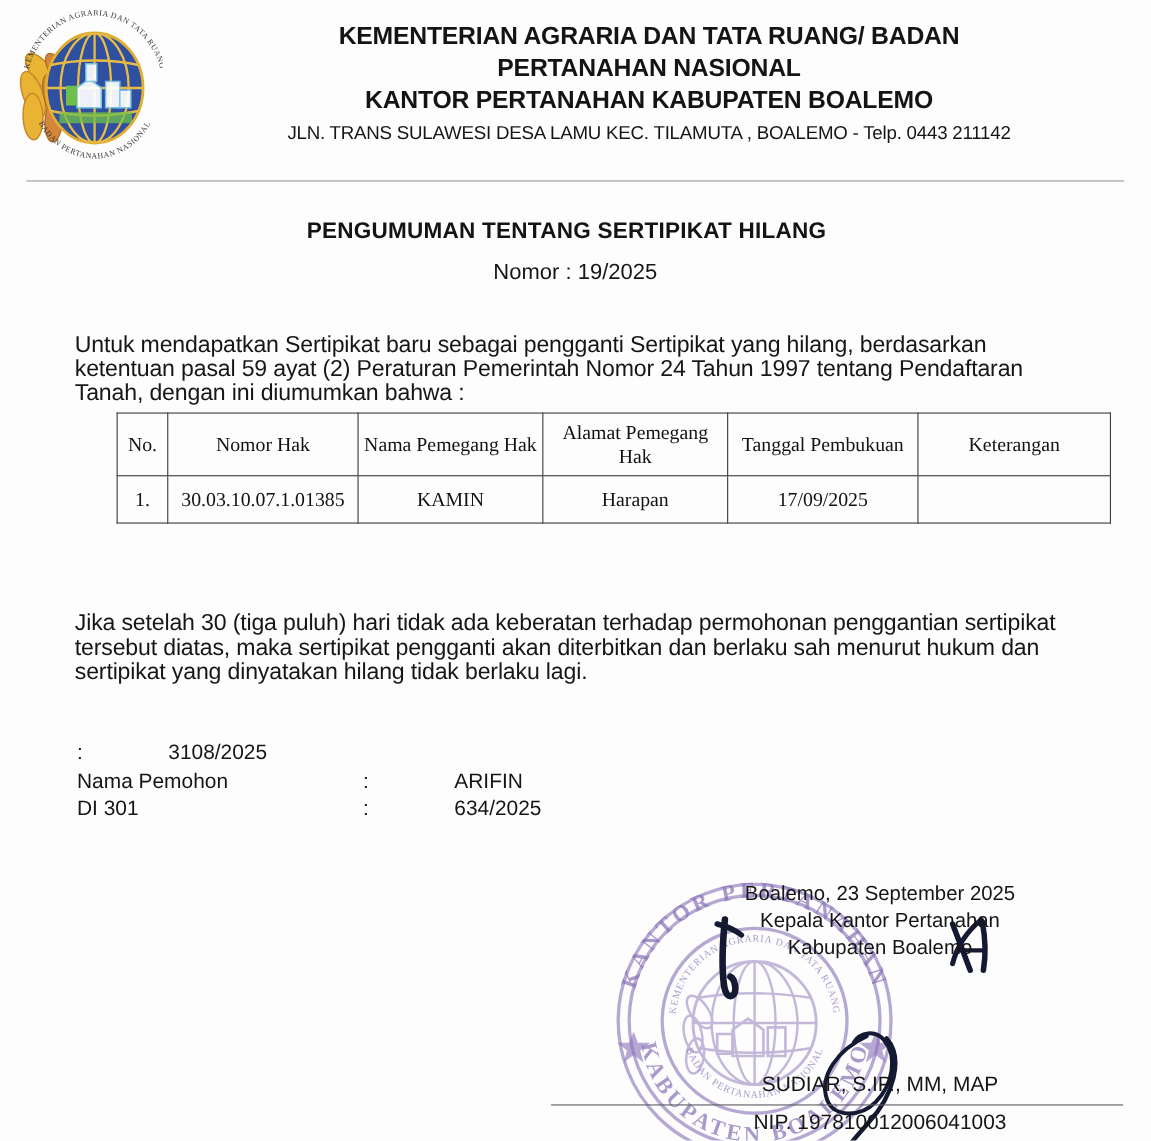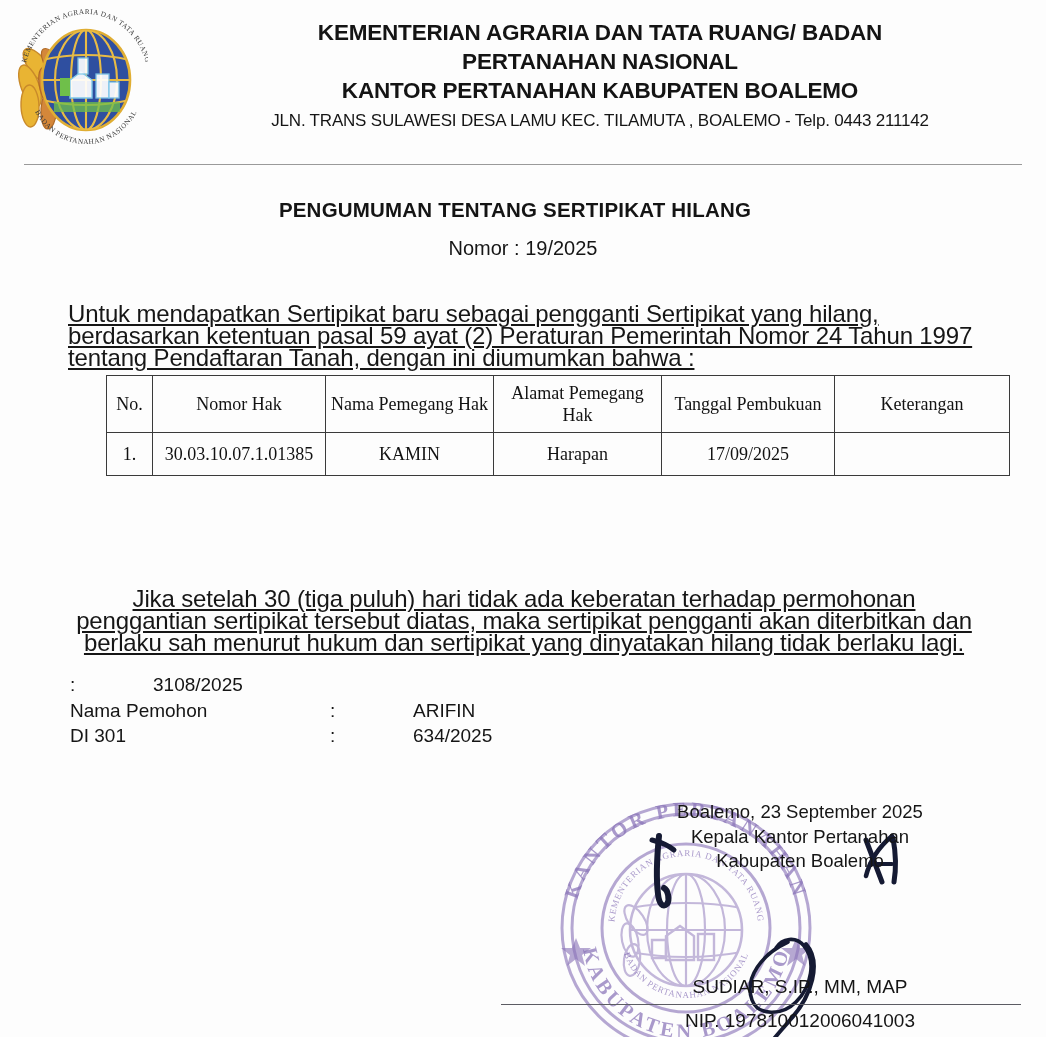--- a/index.html
+++ b/index.html
@@ -31,21 +31,21 @@
     position: absolute;
     left: 8px;
     top: 6px;
     width: 140px;
     height: 148px;
   }
   .logo-wrap svg { display: block; }
 
   .lh-text {
     position: absolute;
-    left: 170px;
+    left: 160px;
     top: 18px;
     width: 860px;
     text-align: center;
   }
   .lh-line1, .lh-line2, .lh-line3 {
     font-weight: bold;
     font-size: 22.5px;
     letter-spacing: -0.2px;
     line-height: 29px;
     color: #141414;
@@ -88,30 +88,29 @@
     top: 237px;
     width: 1046px;
     text-align: center;
     font-size: 20px;
     color: #161616;
   }
 
   
   .para {
     position: absolute;
-    font-size: 24px;
+    font-size: 21px;
     line-height: 22px;
     color: #161616;
     text-align: left;
     letter-spacing: -0.15px;
-    text-decoration: underline;
   }
   #para-intro { left: 68px; top: 303px; width: 912px; }
   #para-objection { left: 68px; top: 509px; width: 912px; }
-  #para-result { left: 68px; top: 588px; width: 912px; text-align: center; }
+  #para-result { left: 68px; top: 556px; width: 912px; }
 
   
   .data-table {
     position: absolute;
     left: 72px;
     top: 375px;
     width: 903px;
     border-collapse: collapse;
     table-layout: fixed;
     font-family: "Liberation Serif", serif;

